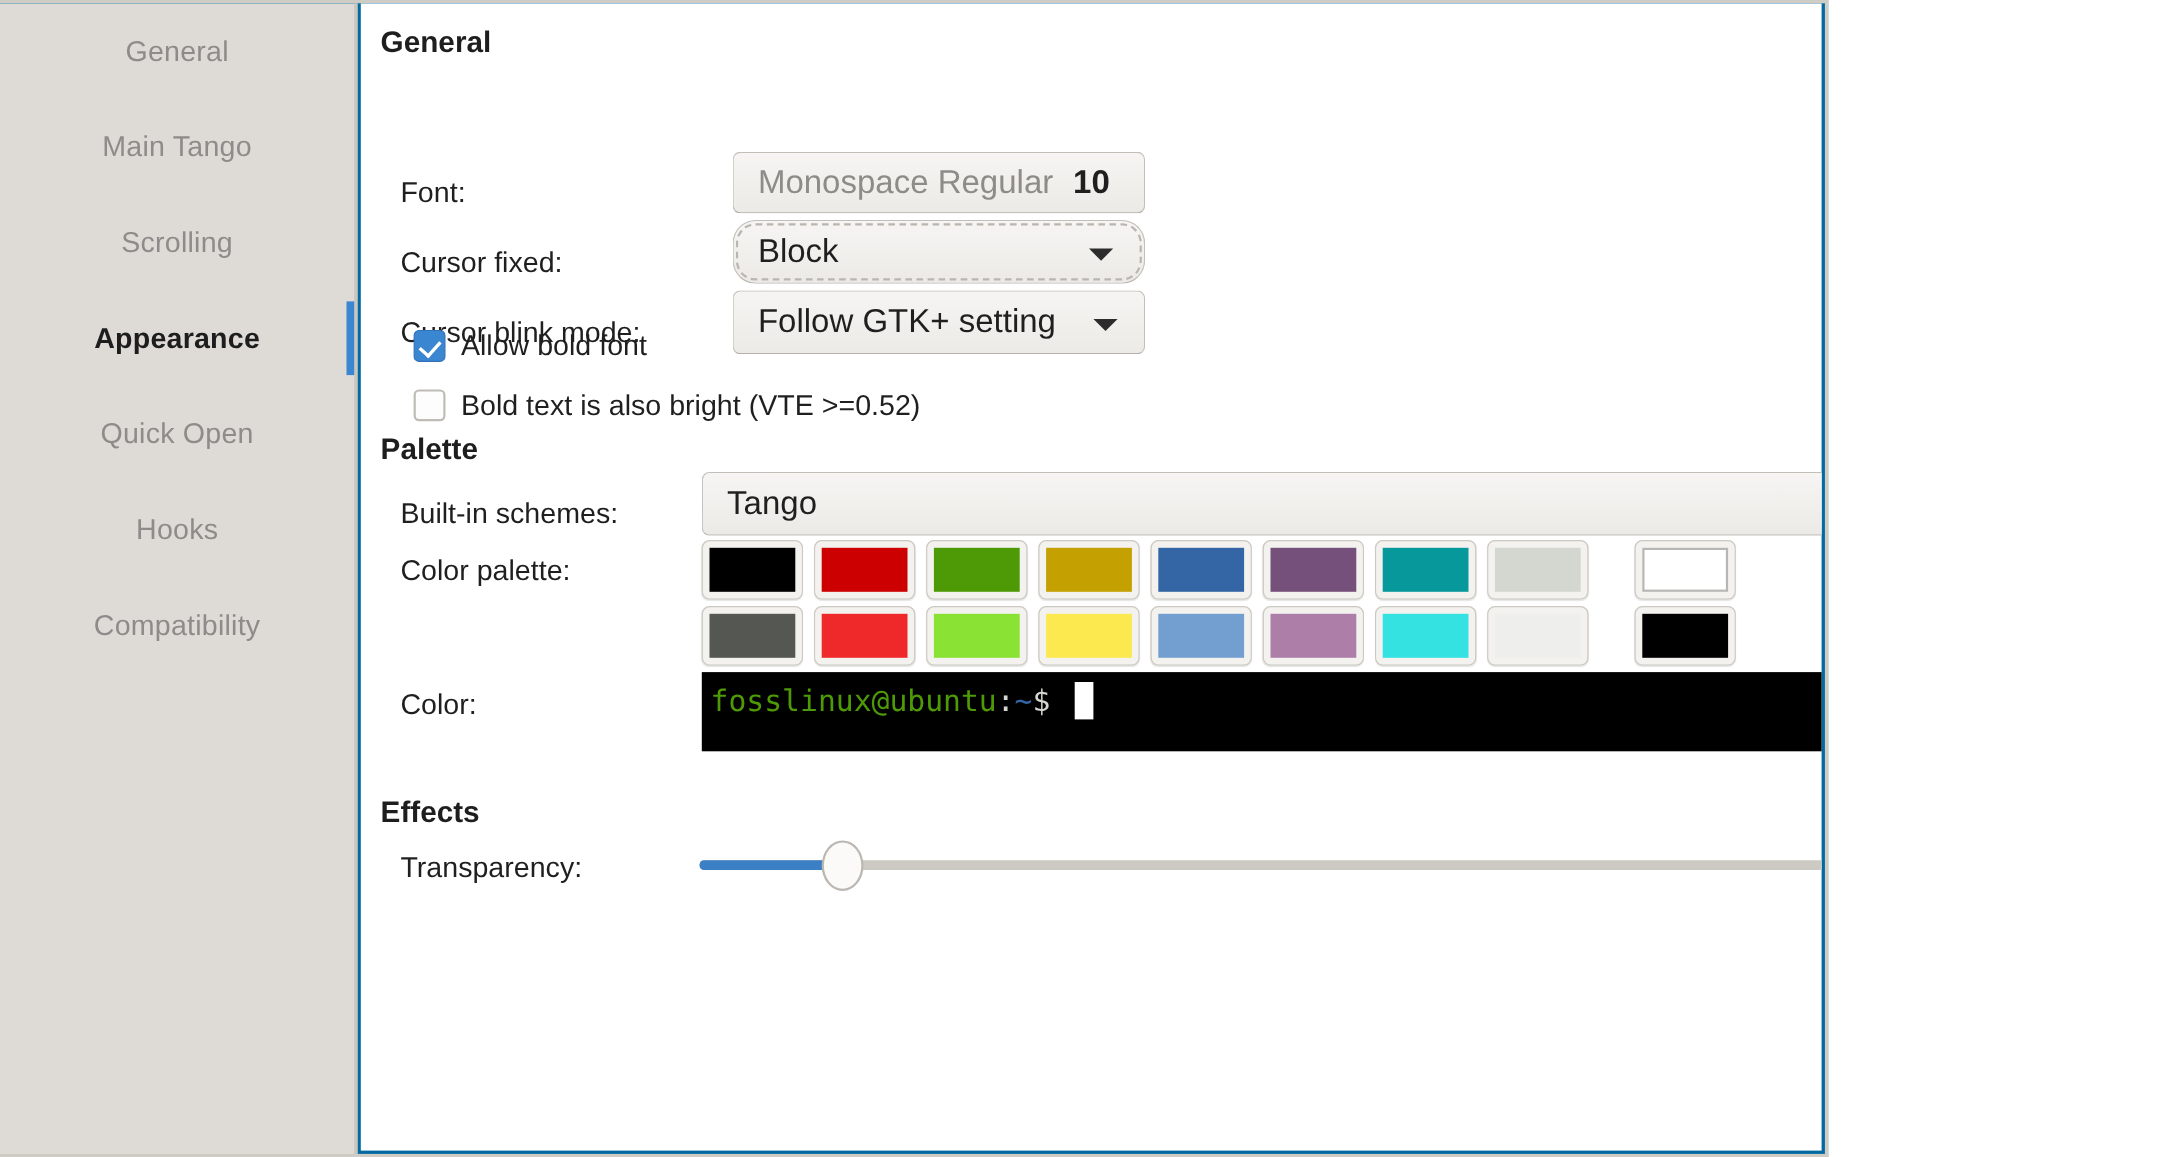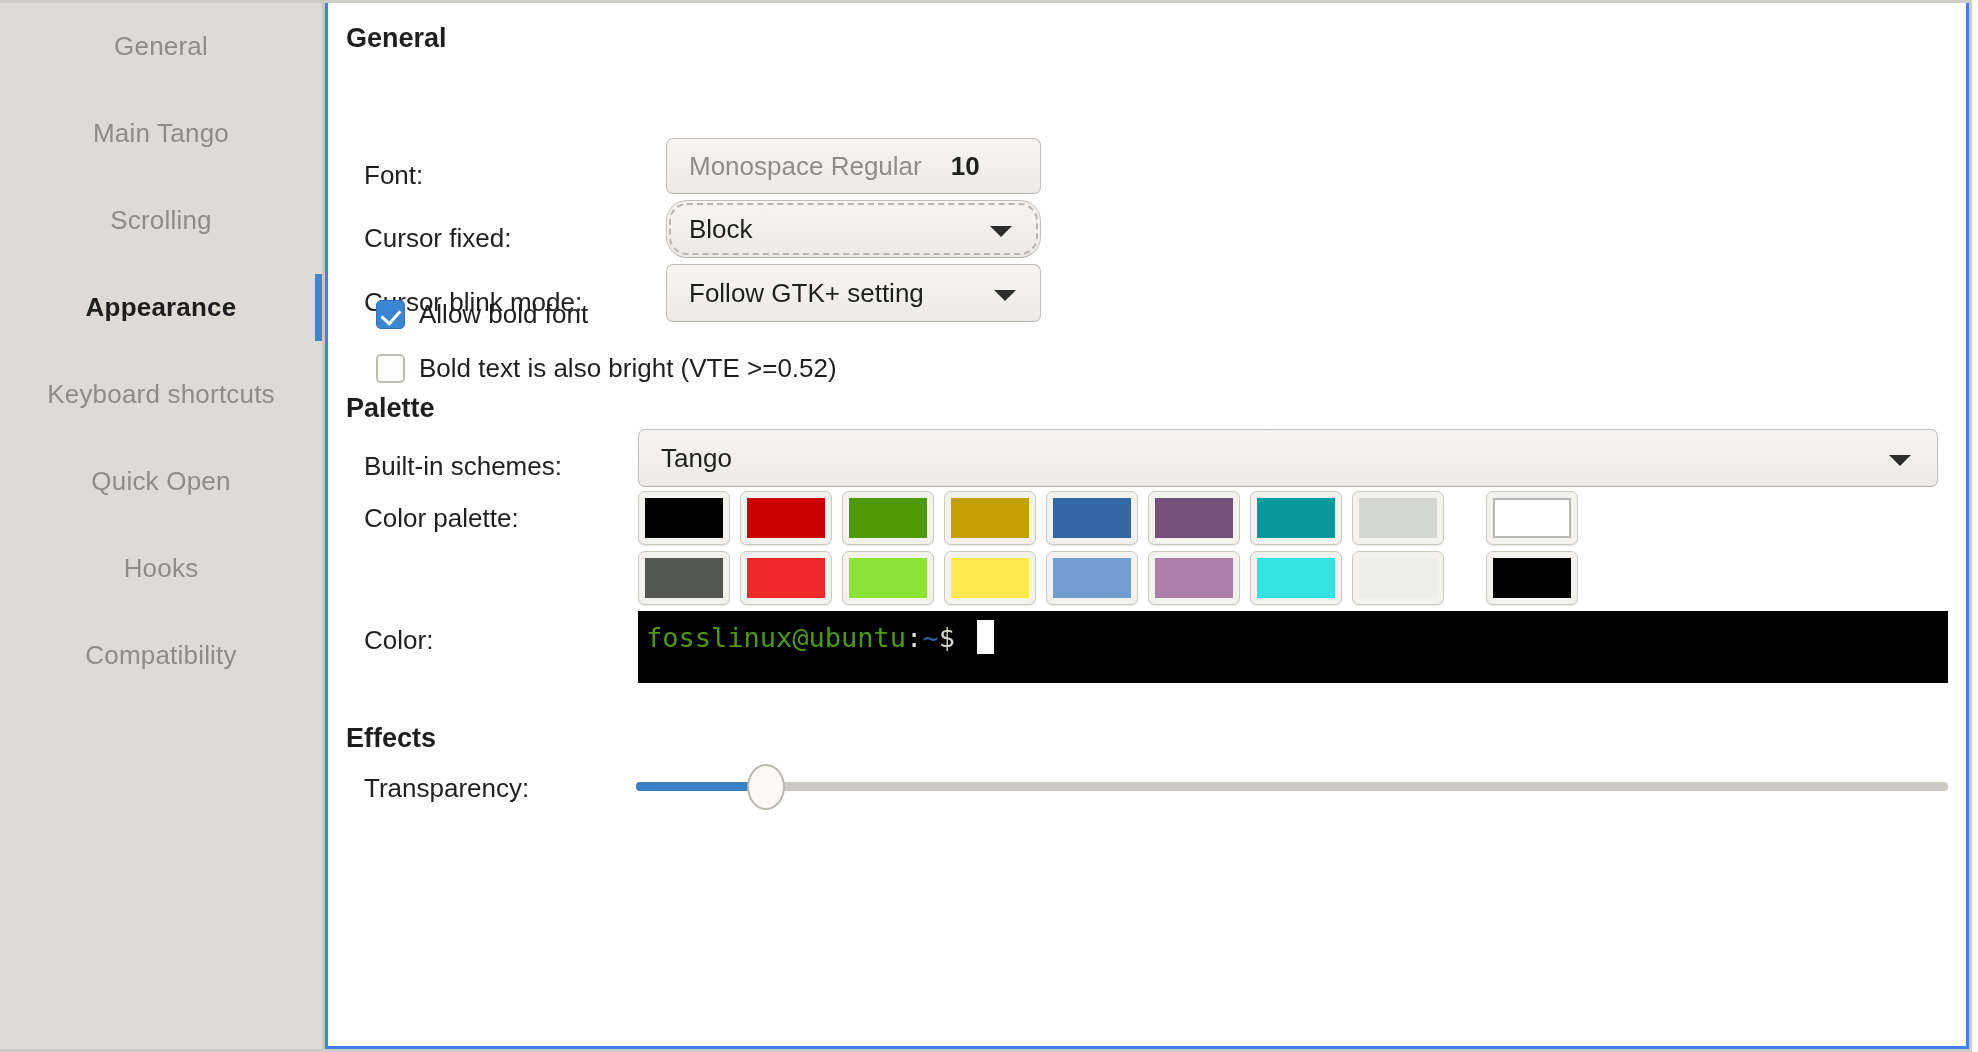--- a/index.html
+++ b/index.html
@@ -6,24 +6,24 @@
     margin: 0;
     padding: 0;
     background: #ffffff;
   }
   body {
     font-family: "Liberation Sans", sans-serif;
     -webkit-font-smoothing: antialiased;
   }
   #app {
     position: relative;
-    width: 1972px;
+    width: 1662px;
     height: 1052px;
     overflow: hidden;
-    background: #3b82f6;
+    background: #0369a1;
     box-sizing: border-box;
     border-top: 3px solid #cfcbc5;
     border-right: 3px solid #cfcbc5;
     border-bottom: 3px solid #cfcbc5;
   }
 
   
   #sidebar {
     position: absolute;
     left: 0;
@@ -130,23 +130,22 @@
   
   .gtk-btn {
     position: absolute;
     box-sizing: border-box;
     background: linear-gradient(to bottom, #f6f5f3 0%, #eceae6 100%);
     border: 1px solid #c2beb8;
     border-bottom-color: #b4b0aa;
     border-radius: 7px;
     display: flex;
     align-items: center;
-    font-size: 26px;
+    font-size: 30px;
     color: #1f1f1f;
-    gap: 11px;
   }
   .gtk-btn.focused {
     outline: 2px dashed #b9b5af;
     outline-offset: -5px;
   }
   .gtk-btn .btn-text {
     padding-left: 22px;
     white-space: nowrap;
   }
   .gtk-btn .btn-text.dim {
@@ -254,24 +253,20 @@
     <div class="side-item">
 
       <span>Scrolling</span>
     </div>
     <div class="side-item selected">
       <span class="sel-bar"></span>
       <span>Appearance</span>
     </div>
     <div class="side-item">
 
-      <span>Keyboard shortcuts</span>
-    </div>
-    <div class="side-item">
-
       <span>Quick Open</span>
     </div>
     <div class="side-item">
 
       <span>Hooks</span>
     </div>
     <div class="side-item">
 
       <span>Compatibility</span>
     </div>

